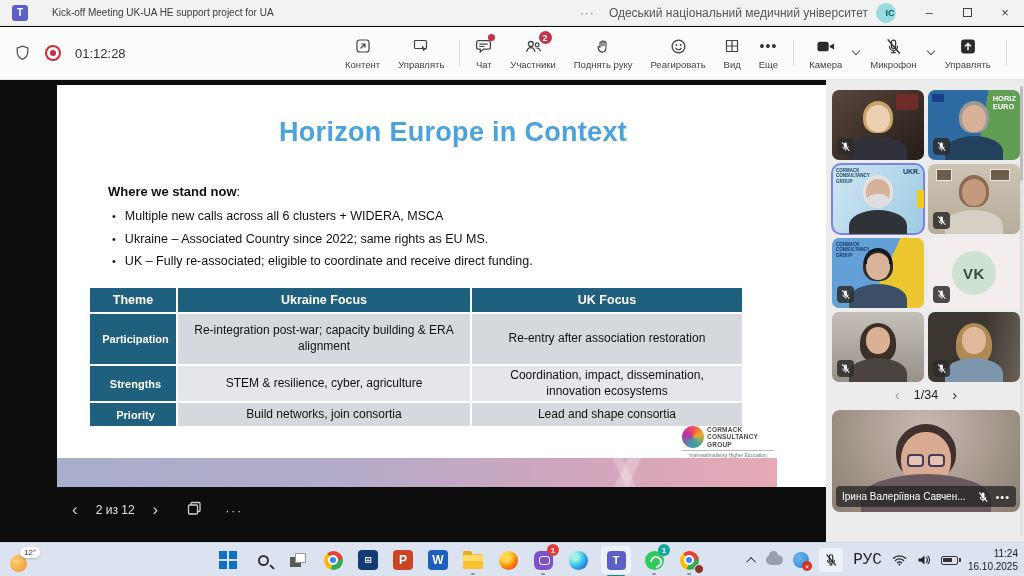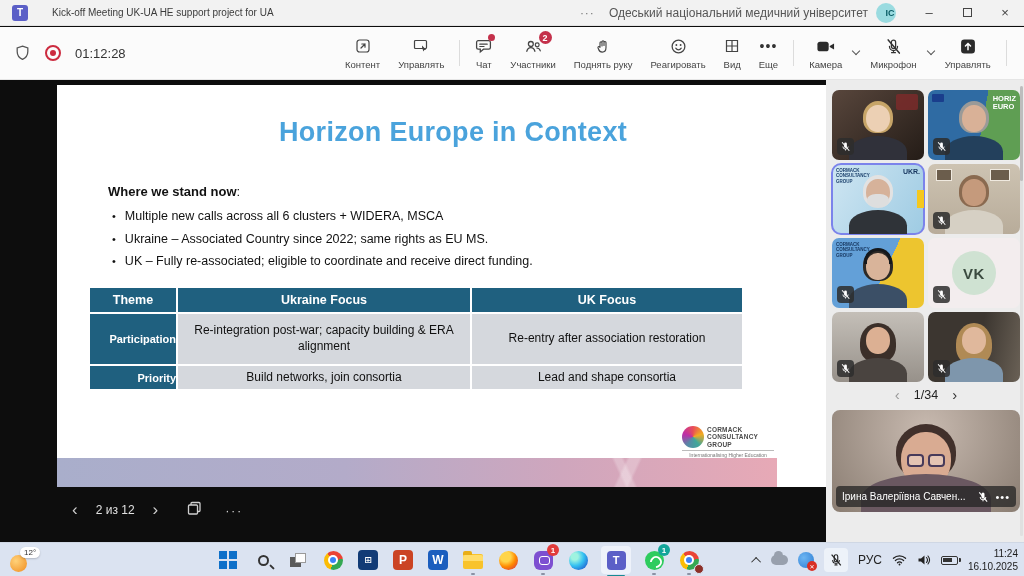--- a/index.html
+++ b/index.html
@@ -54,21 +54,21 @@
     font-size:27px; font-weight:bold; color:#4aa3dc; letter-spacing:.3px; }
   .where { position:absolute; left:51px; top:99px; font-size:13px; color:#111; }
   .where b { font-weight:bold; }
   .bullets { position:absolute; left:55px; top:124px; }
   .bullets div { font-size:12.5px; color:#111; margin-bottom:8.5px; }
   .bullets div::before { content:"•"; margin-right:9px; font-size:11px; }
   .stable { position:absolute; left:31px; top:201px; border-collapse:separate; border-spacing:2px; }
   .stable th, .stable td { vertical-align:middle; text-align:center; }
   .stable th { background:#1f607f; color:#fff; font-size:12.5px; font-weight:bold; height:24px; }
   .stable td.rowhead { background:#1f607f; color:#fff; font-size:11px; font-weight:bold;
-    text-align:right; padding-left:5px; }
+    text-align:center; padding-left:5px; }
   .stable td.c { font-size:12px; color:#111; line-height:1.3; padding:2px 10px; }
   .rg { background:#d5d8dd; } .rl { background:#e4e6ea; }
   .colA { width:86px; } .colB { width:292px; } .colC { width:270px; }
   .r1 td { height:50px; } .r2 td { height:33px; } .r3 td { height:23px; }
 
   .slide-logo { position:absolute; left:625px; top:341px; width:92px; }
   .logo-row { display:flex; align-items:center; gap:3px; }
   .logo-globe { width:22px; height:22px; border-radius:50%;
     background:conic-gradient(#e63946,#f1a208,#2a9d8f,#457b9d,#b5179e,#e63946); opacity:.9; }
   .logo-txt { font-size:6.5px; font-weight:bold; color:#4a4a4a; line-height:1.15; letter-spacing:.2px; }
@@ -199,21 +199,21 @@
   .cloud { width:17px; height:10px; background:#98a0ad; border-radius:6px; position:relative; }
   .cloud::before { content:""; position:absolute; left:3px; top:-4px; width:9px; height:9px;
     border-radius:50%; background:#98a0ad; }
   .syncerr { position:relative; width:16px; height:16px; border-radius:50%;
     background:radial-gradient(circle at 35% 35%,#6db5f2,#2b7cd3); }
   .syncerr::after { content:"✕"; position:absolute; right:-3px; bottom:-3px; width:10px; height:10px;
     border-radius:50%; background:#d93025; color:#fff; font-size:6px; display:flex; align-items:center;
     justify-content:center; }
   .tray-mic { width:24px; height:24px; background:#edf2f9; border-radius:4px; display:flex;
     align-items:center; justify-content:center; }
-  .lang { font-size:12px; color:#222; }
+  .lang { font-size:16px; color:#222;font-family:Liberation Mono, monospace; }
   .battery { position:relative; width:17px; height:9px; border:1.4px solid #333; border-radius:2px; }
   .battery::before { content:""; position:absolute; right:-4px; top:1.5px; width:2px; height:4px;
     background:#333; border-radius:0 1px 1px 0; }
   .battery::after { content:""; position:absolute; left:1px; top:1px; width:9px; height:4.5px; background:#333; }
   .clock { text-align:right; font-size:10px; color:#1b1b1b; line-height:1.3; }
 </style>
 </head>
 <body>
 
 <div class="app">
@@ -369,20 +369,25 @@
         <tbody>
             <tr>
           <th class="colA">Theme</th>
           <th class="colB">Ukraine Focus</th>
           <th class="colC">UK Focus</th>
         </tr>
         <tr class="r1">
           <td class="rowhead">Participation</td>
           <td class="c rg">Re-integration post-war; capacity building &amp; ERA alignment</td>
           <td class="c rg">Re-entry after association restoration</td>
+        </tr>
+        <tr class="r2">
+          <td class="rowhead">Strengths</td>
+          <td class="c rl">STEM &amp; resilience, cyber, agriculture</td>
+          <td class="c rl">Coordination, impact, dissemination, innovation ecosystems</td>
         </tr>
         <tr class="r3">
           <td class="rowhead">Priority</td>
           <td class="c rg">Build networks, join consortia</td>
           <td class="c rg">Lead and shape consortia</td>
         </tr>
       </tbody>
         </table>
 
       <div class="slide-logo">

